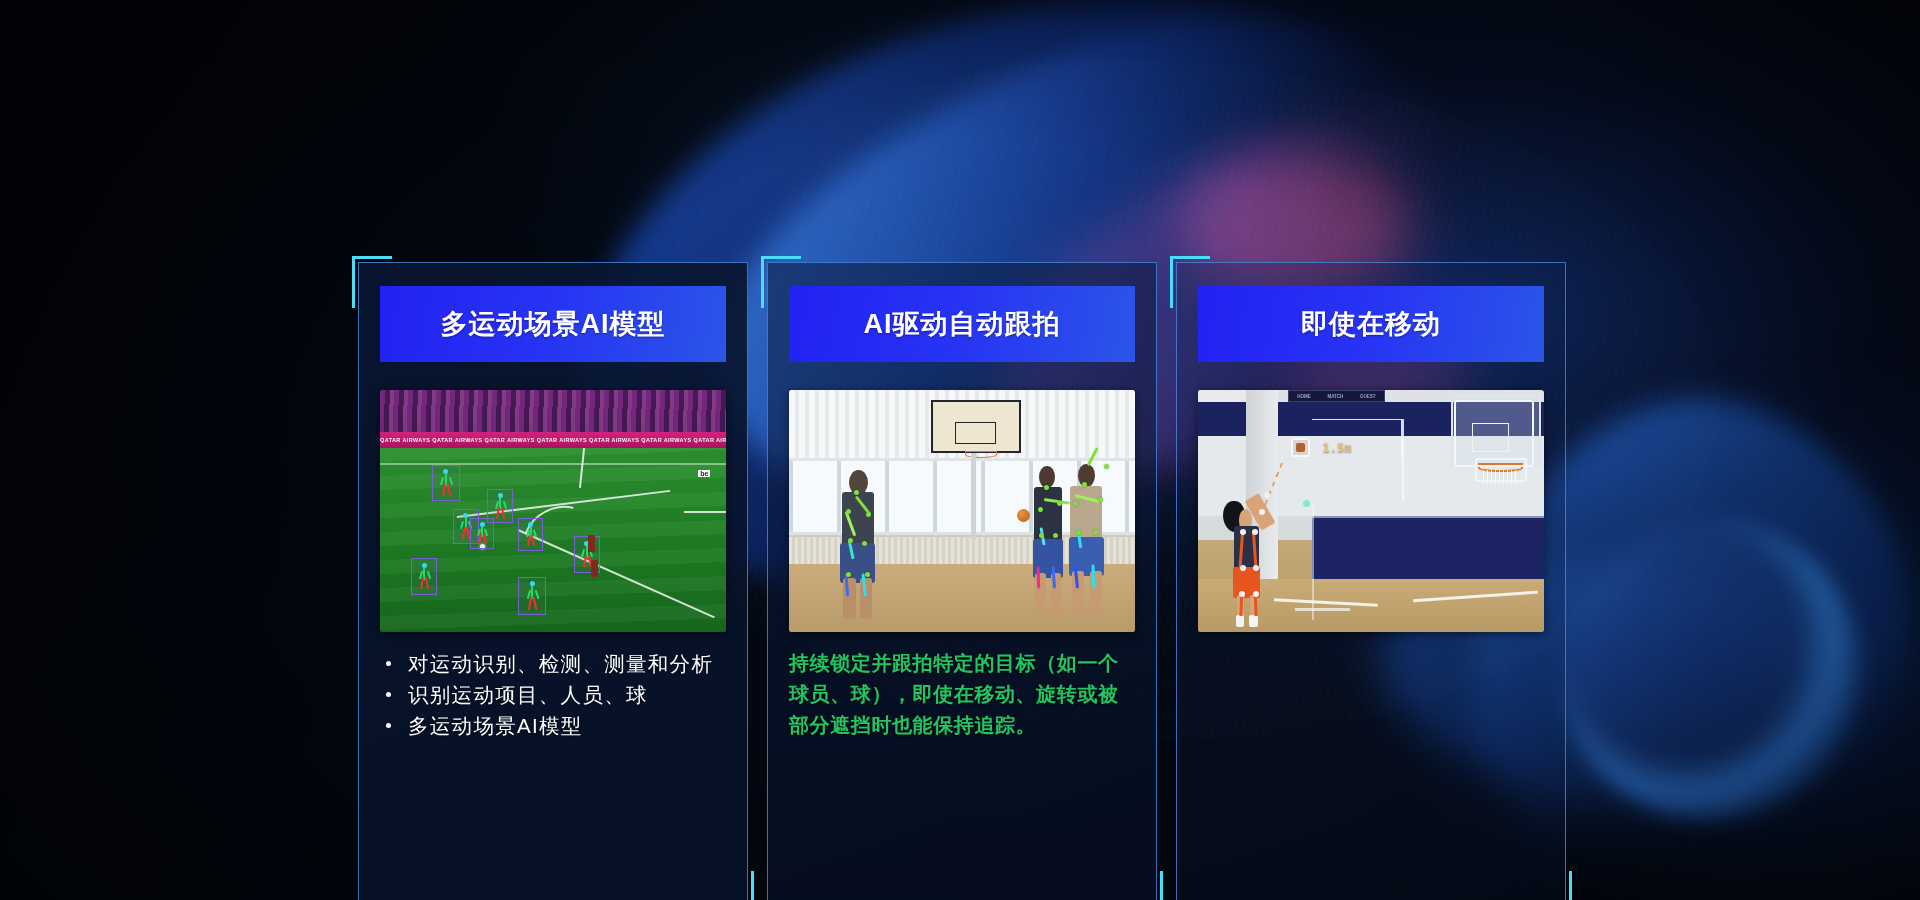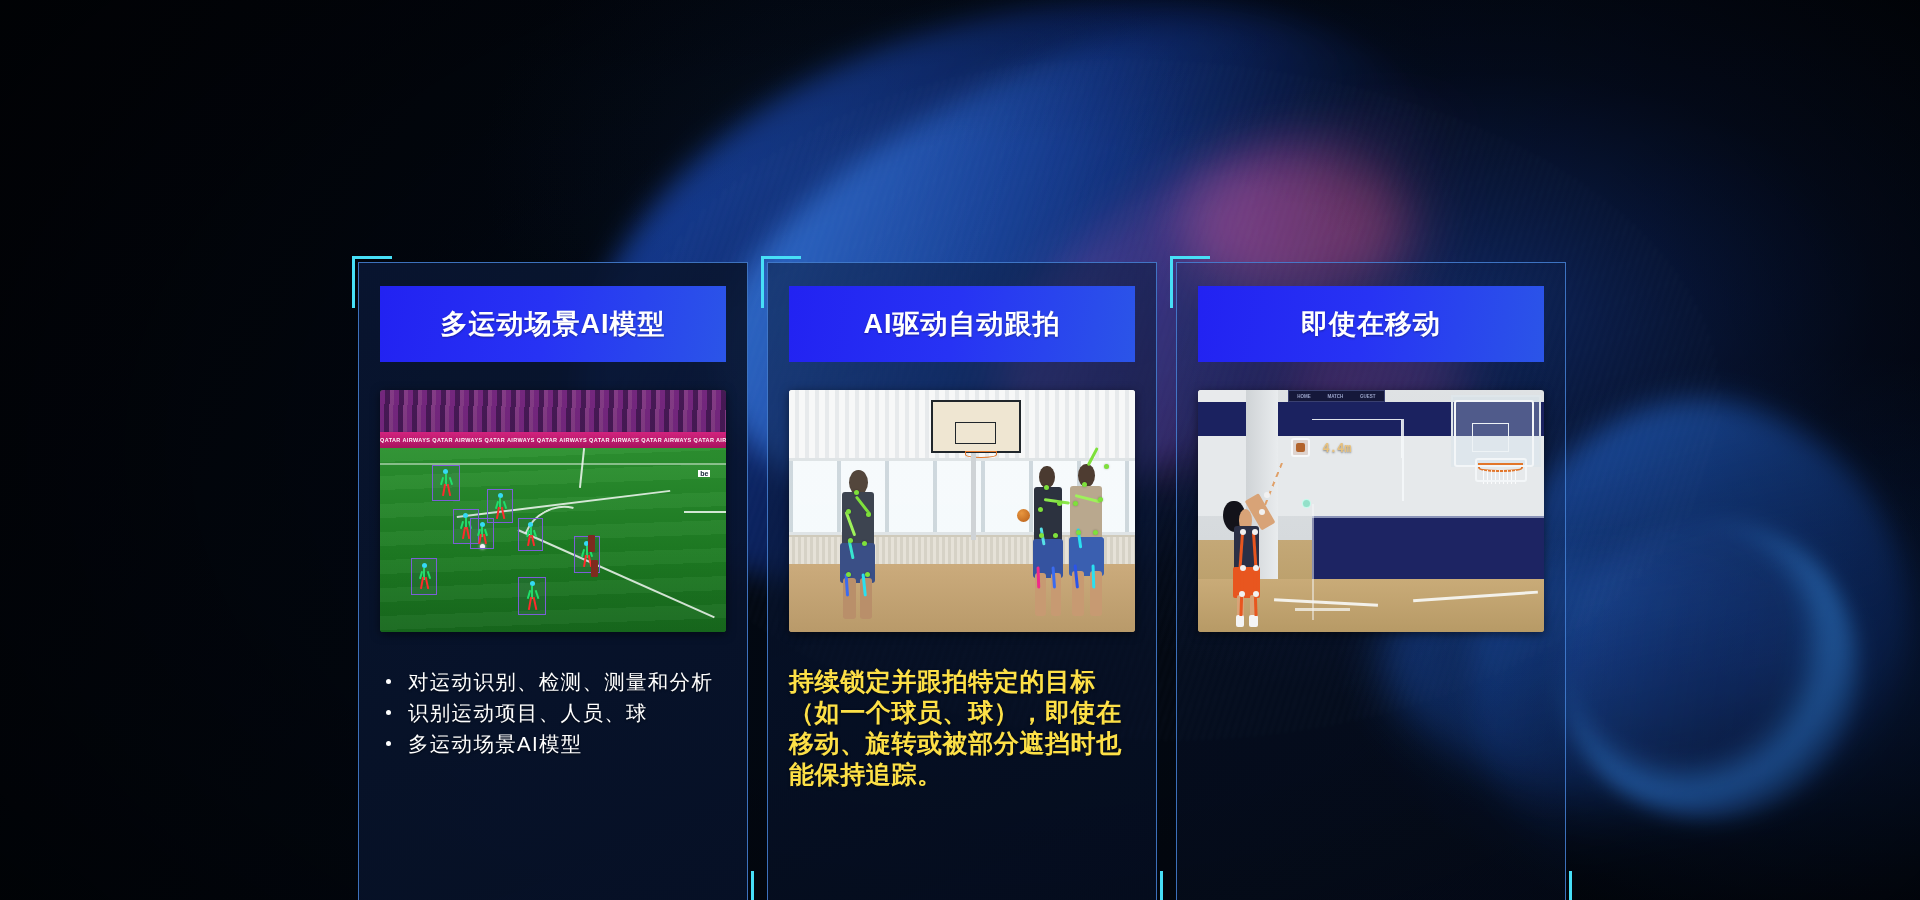--- a/index.html
+++ b/index.html
@@ -102,34 +102,34 @@
     color:#fff; font-size:27px; font-weight:700; letter-spacing:1px;
     text-shadow:0 1px 2px rgba(0,0,0,.35);
   }
 
   .thumb{
     margin-top:28px; width:100%; height:242px;
     position:relative; overflow:hidden; border-radius:3px;
     background:#111; box-shadow:0 2px 10px rgba(0,0,0,.5);
   }
 
-  .body{ margin-top:34px; color:#ffffff; }
+  .body{ margin-top:16px; color:#ffffff; }
   .bullets{ list-style:none; }
   .bullets li{
     font-size:20.5px; line-height:31px; letter-spacing:1.3px;
     position:relative; padding-left:28px; color:#fff; font-weight:500;
     text-shadow:0 1px 2px rgba(0,0,0,.55);
   }
   .bullets li::before{
     content:""; position:absolute; left:6px; top:13px;
     width:5px; height:5px; border-radius:50%; background:#fff;
   }
   .para{
-    font-size:25px; line-height:31px; letter-spacing:.6px;
-    font-weight:600; color:#fde047; text-shadow:0 1px 3px rgba(0,0,0,.6);
+    font-size:20px; line-height:31px; letter-spacing:.6px;
+    font-weight:600; color:#22c55e; text-shadow:0 1px 3px rgba(0,0,0,.6);
   }
 
   
   .soccer{ position:absolute; inset:0; background:#1f7a22; }
   .sk-crowd{ position:absolute; left:0; top:0; width:100%; height:20%;
     background:
       repeating-linear-gradient(92deg, rgba(120,40,130,.9) 0 5px, rgba(70,25,85,.9) 5px 10px, rgba(150,70,150,.75) 10px 14px),
       linear-gradient(#4b1b54,#2d1033);
     filter:blur(.6px);
   }
@@ -503,21 +503,21 @@
           <div class="detbox" style="right:5%;top:28%;width:15%;height:10%;"></div>
 
           <div class="trackline" style="left:33%;top:12%;width:26%;height:16%;"></div>
           <div class="vline" style="left:59%;top:12%;height:34%;"></div>
           <div class="vline" style="left:33%;top:47%;height:48%;opacity:.6;"></div>
           <div class="ct-floorline" style="left:28%;top:90%;width:16%;opacity:.8;"></div>
 
           <div class="ballbox" style="left:27%;top:20%;">
             <div class="bcore"></div>
           </div>
-          <div class="distlbl" style="left:36%;top:21%;">4.4m</div>
+          <div class="distlbl" style="left:36%;top:21%;">1.5m</div>
           <div class="traj" style="left:24%;top:30%;height:20%;transform:rotate(22deg);"></div>
           <div class="greencirc" style="left:30%;top:45%;"></div>
 
           <div class="shooter" style="left:7%;top:40%;width:16%;height:58%;">
             <div class="sh-hair" style="left:2%;top:10%;width:40%;height:22%;"></div>
             <div class="sh-skin" style="left:30%;top:16%;width:24%;height:16%;border-radius:50%;"></div>
             <div class="sh-jersey" style="left:22%;top:28%;width:44%;height:32%;"></div>
             <div class="sh-shorts" style="left:20%;top:57%;width:48%;height:22%;"></div>
             <div class="sh-skin" style="left:26%;top:77%;width:13%;height:16%;"></div>
             <div class="sh-skin" style="left:50%;top:77%;width:13%;height:16%;"></div>

